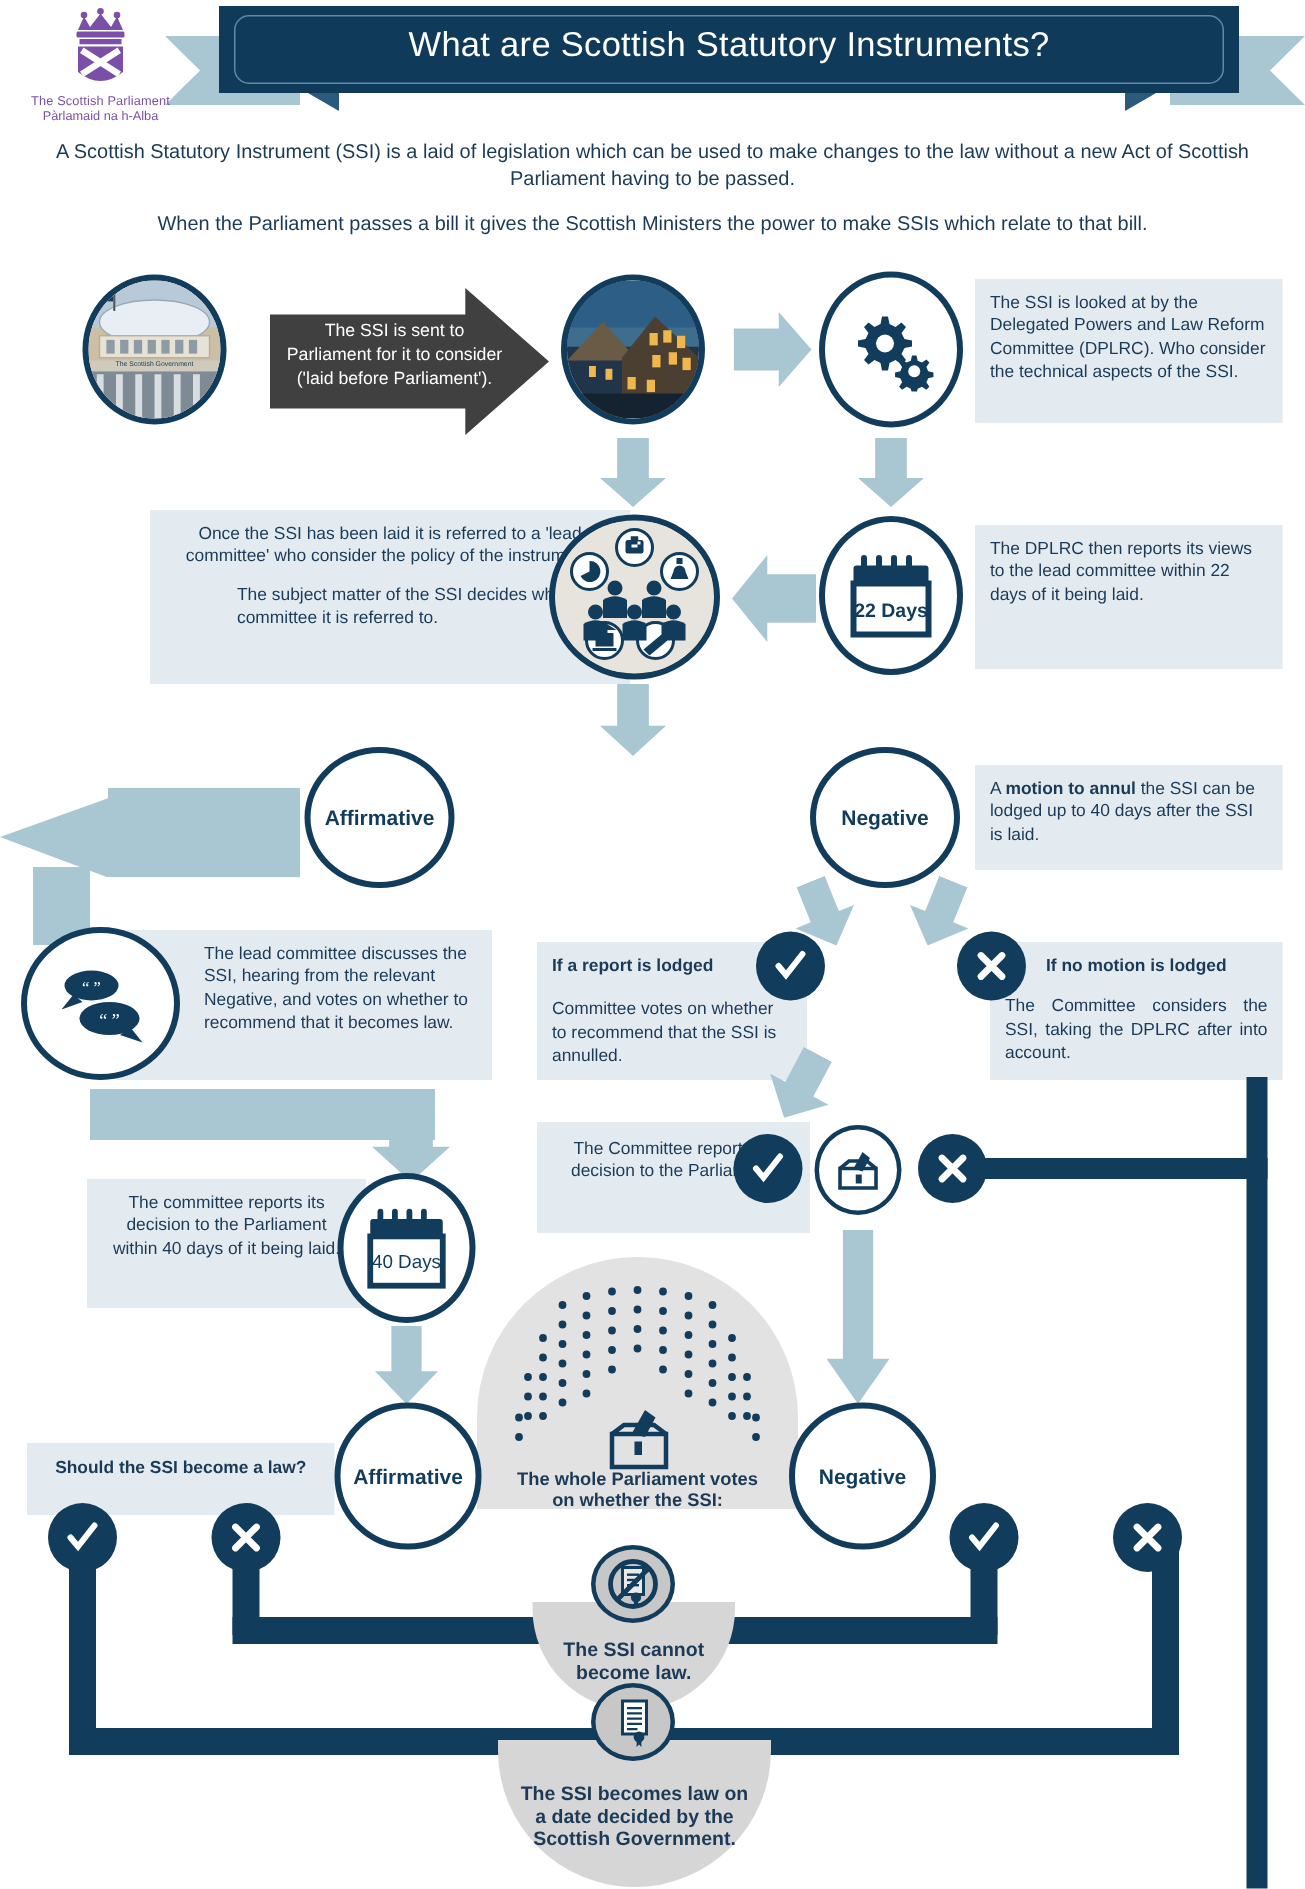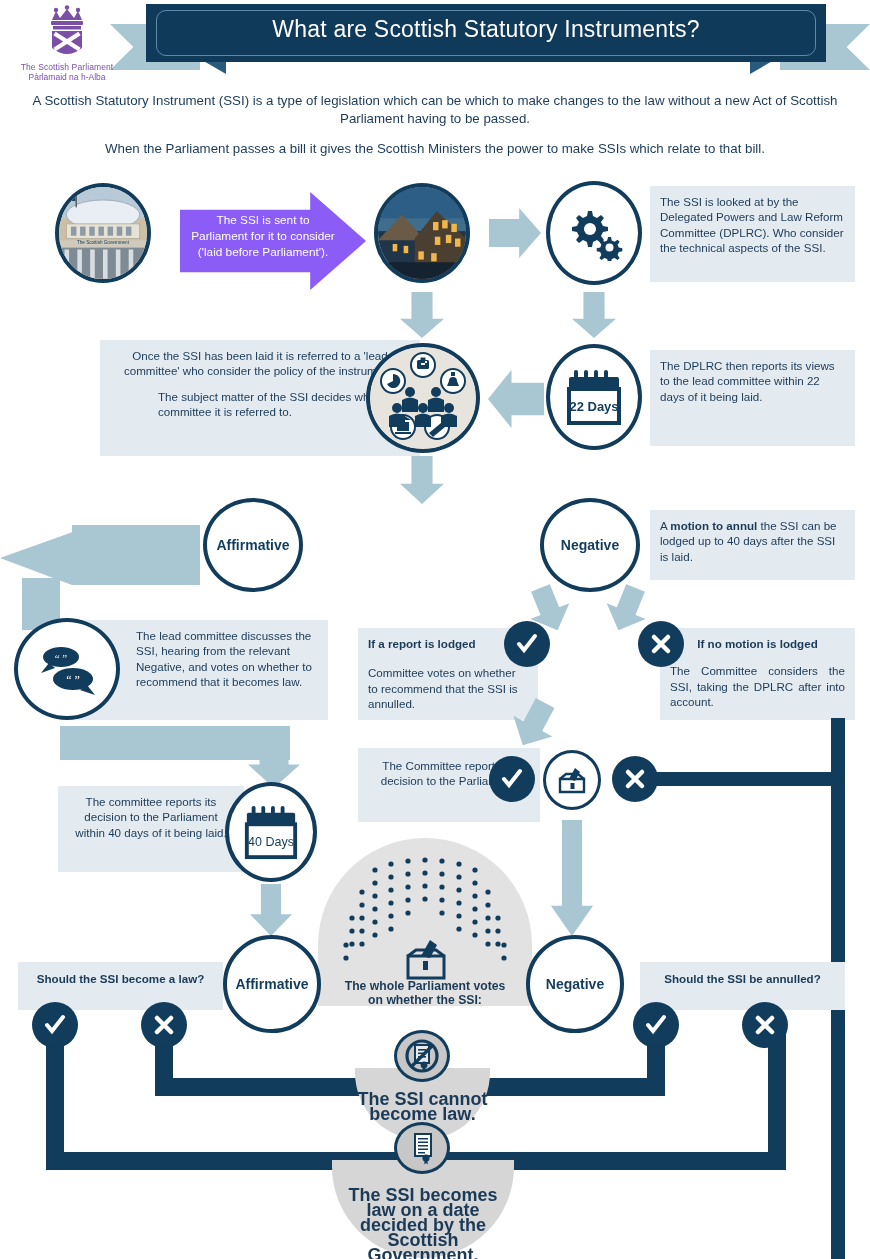--- a/index.html
+++ b/index.html
@@ -38,31 +38,31 @@
   .ebox{position:absolute;background:#e3eaf0;box-sizing:border-box;}
   .ebox .tx{font-size:11.6px;line-height:15.4px;color:#1b3a57;}
   .b{font-weight:bold;}
 
   .circ{position:absolute;border:4px solid #123c5c;background:#fff;border-radius:50%;
         display:flex;align-items:center;justify-content:center;box-sizing:border-box;}
   .circ .lbl{font-size:14px;font-weight:bold;color:#123c5c;}
 
   .photo{position:absolute;border:4px solid #123c5c;border-radius:50%;overflow:hidden;box-sizing:border-box;}
 
-  .navy-arrow{position:absolute;background:#8b5cf6;}
+  .navy-arrow{position:absolute;background:#404040;}
   .pale{background:#a9c6d3;}
 
   .markc{position:absolute;border-radius:50%;background:#123c5c;display:flex;align-items:center;justify-content:center;}
   .markc svg{display:block;}
 
   .navyline{position:absolute;background:#123c5c;}
 
   .halfdisc{position:absolute;background:#d6d6d6;border-bottom-left-radius:999px;border-bottom-right-radius:999px;
         display:flex;align-items:flex-start;justify-content:center;box-sizing:border-box;}
-  .halfdisc .tx{font-size:18px;line-height:15px;font-weight:bold;text-align:center;color:#1b3a57;padding-top:24px;}
+  .halfdisc .tx{font-size:13px;line-height:15px;font-weight:bold;text-align:center;color:#1b3a57;padding-top:24px;}
 
   .dome{position:absolute;background:#e2e2e2;border-top-left-radius:999px;border-top-right-radius:999px;}
 
   .center{text-align:center;}
 </style>
 </head>
 <body>
 
 <div id="stage">
 
@@ -90,21 +90,21 @@
 
         <path d="M44 27 H74 V44 Q59 56 44 44 Z"></path>
       </g>
       <path d="M46.5 29.5 L71.5 45.5 M71.5 29.5 L46.5 45.5" stroke="#ffffff" stroke-width="4.2" fill="none"></path>
     </svg>
     <div class="logo-t1">The Scottish Parliament</div>
     <div class="logo-t2">Pàrlamaid na h-Alba</div>
   </div>
 
   <div class="abs intro">
-    <p>A Scottish Statutory Instrument (SSI) is a type of legislation which can be which to make changes to the law without a new Act of Scottish Parliament having to be passed.</p>
+    <p>A Scottish Statutory Instrument (SSI) is a laid of legislation which can be used to make changes to the law without a new Act of Scottish Parliament having to be passed.</p>
     <p class="second">When the Parliament passes a bill it gives the Scottish Ministers the power to make SSIs  which relate to that bill.</p>
   </div>
 
   <div class="photo" style="left:55px;top:183px;width:96px;height:100px;">
     <svg viewBox="0 0 96 100" width="100%" height="100%">
       <rect width="96" height="100" fill="#cdbfa6"></rect>
       <rect y="0" width="96" height="34" fill="#b8c9d8"></rect>
       <ellipse cx="48" cy="30" rx="40" ry="16" fill="#e8eef4" stroke="#9aa9b5"></ellipse>
       <rect x="8" y="40" width="80" height="16" fill="#e6e2d6" stroke="#b6ae99"></rect>
       <g fill="#8e9ba6">
@@ -419,23 +419,20 @@
         </g>
       </g>
       <text x="107" y="152" font-size="12.2" font-weight="bold" fill="#1b3a57" text-anchor="middle" font-family="Liberation Sans, sans-serif">The whole Parliament votes</text>
       <text x="107" y="166" font-size="12.2" font-weight="bold" fill="#1b3a57" text-anchor="middle" font-family="Liberation Sans, sans-serif">on whether the SSI:</text>
     </svg>
   </div>
 
   <div class="ebox" style="left:18px;top:962px;width:205px;height:48px;padding:9px 8px;">
     <div class="tx b center">Should the SSI become a law?</div>
   </div>
-  <div class="ebox" style="left:640px;top:962px;width:205px;height:48px;padding:9px 8px;">
-    <div class="tx b center">Should the SSI be annulled?</div>
-  </div>
 
   <div class="circ" style="left:223px;top:935px;width:98px;height:98px;">
     <span class="lbl">Affirmative</span>
   </div>
   <div class="circ" style="left:526px;top:935px;width:98px;height:98px;">
     <span class="lbl">Negative</span>
   </div>
 
   <div class="navyline" style="left:46px;top:1020px;width:18px;height:150px;"></div>
   <div class="navyline" style="left:46px;top:1152px;width:740px;height:18px;"></div>

